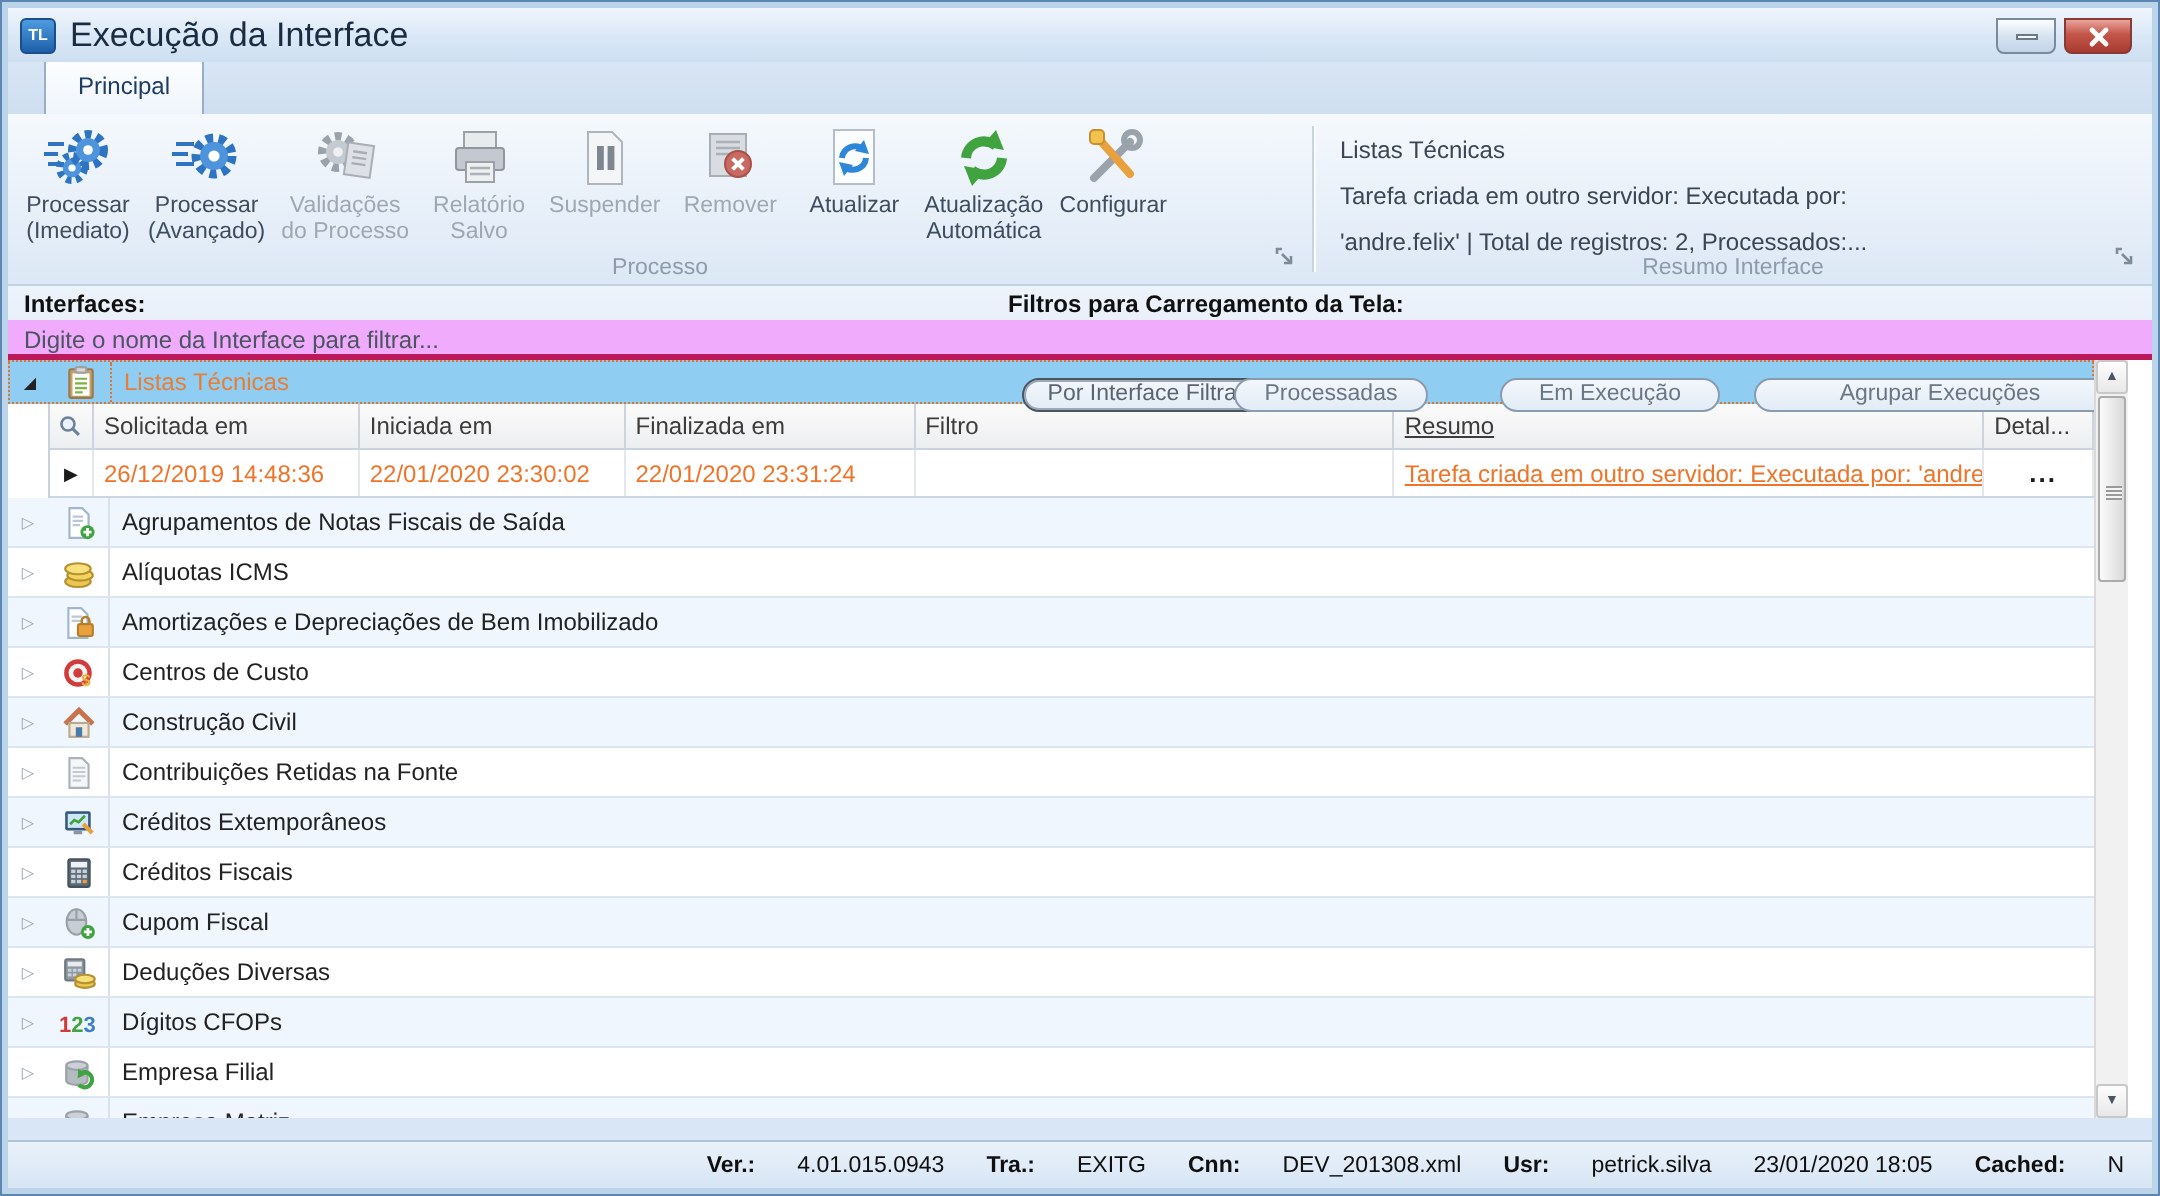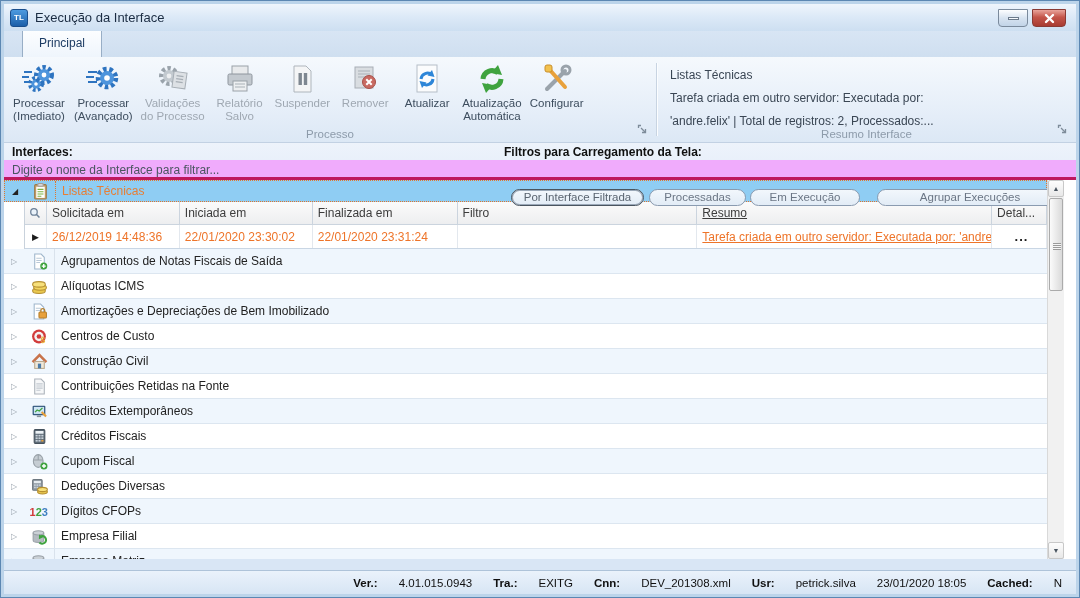--- a/index.html
+++ b/index.html
@@ -12,21 +12,21 @@
     display:flex; flex-direction:column;
     padding:3px;
     overflow:hidden;
   }
   
   .titlebar { height:27px; display:flex; align-items:center; padding:0 6px;
     background:linear-gradient(#EFF5FC,#DCE9F7 48%,#CDDFF1); position:relative; }
   .app-icon { width:18px; height:18px; border-radius:3px;
     background:linear-gradient(#4D9BE0,#1D5FA8); border:1px solid #1A4E8C;
     color:#fff; font-size:8px; font-weight:bold; display:flex; align-items:center; justify-content:center; }
-  .title { margin-left:7px; font-size:13px; color:#1B2C42; }
+  .title { margin-left:7px; font-size:17px; color:#1B2C42; }
   .win-buttons { position:absolute; right:10px; top:5px; display:flex; gap:4px; }
   .btn-min { width:30px; height:18px; border:1px solid #7A8A9C; border-radius:0 0 4px 4px;
     background:linear-gradient(#FDFEFF,#D7E3F0 50%,#C2D4E8); display:flex; align-items:center; justify-content:center; }
   .btn-min .minbar { width:11px; height:3px; background:#F5F9FD; border:1px solid #6B7A8B; }
   .btn-close { width:34px; height:18px; border:1px solid #8A3A34; border-radius:0 0 4px 4px;
     background:linear-gradient(#E9A49B,#C4554A 45%,#A83B31); display:flex; align-items:center; justify-content:center; }
   
   .tabstrip { height:26px; padding-left:18px; display:flex; align-items:flex-end;
     background:linear-gradient(#D8E5F4,#CFDFF0); }
   .tab { height:23px; padding:14px 16px; font-size:12px; color:#1D3C64;
@@ -54,21 +54,21 @@
   .subheader { height:17px; position:relative; background:linear-gradient(#EDF3FB,#E9F0FA); }
   .subheader .lab-left { position:absolute; left:8px; top:2px; font-size:12px; font-weight:bold; color:#101010; }
   .subheader .lab-right { position:absolute; left:500px; top:2px; font-size:12px; font-weight:bold; color:#101010; }
   .filterstrip { height:20px; position:relative; background:#f0abfc; border-bottom:3px solid #be185d; }
   .f-input { position:absolute; left:8px; top:3px; width:480px; font-size:12px; color:#4A5560; }
   .fbtn { position:absolute; top:1px; height:17px; border:1px solid #8A9BB0; border-radius:9px;
     font-size:11.5px; color:#6B7685; text-align:center; line-height:15px;
     background:linear-gradient(#F2F7FC,#E2ECF6);margin-top:28px; }
   .fbtn.focused { border:1px solid #4A5560; box-shadow:inset 0 0 0 1px #9AA8B8; color:#5A6470; }
   .fb0 { left:507px; width:133px; }
-  .fb1 { left:645px; width:97px; }
+  .fb1 { left:613px; width:97px; }
   .fb2 { left:746px; width:110px; }
   .fbg { right:13px; width:186px; }
   
   .listwrap { height:379px; display:flex; background:#fff; overflow:hidden; }
   .list { width:1043px; overflow:hidden; }
   .grouprow { height:22px; display:flex; align-items:center;
     background:#8FCDF3; border:1px dotted #E0762D; }
   .grouprow .exp { width:20px; text-align:center; font-size:8px; color:#222; }
   .grouprow .gic { width:30px; display:flex; justify-content:center; }
   .grouprow .glabel { border-left:1px dotted #E0762D; align-self:stretch; display:flex; align-items:center;

